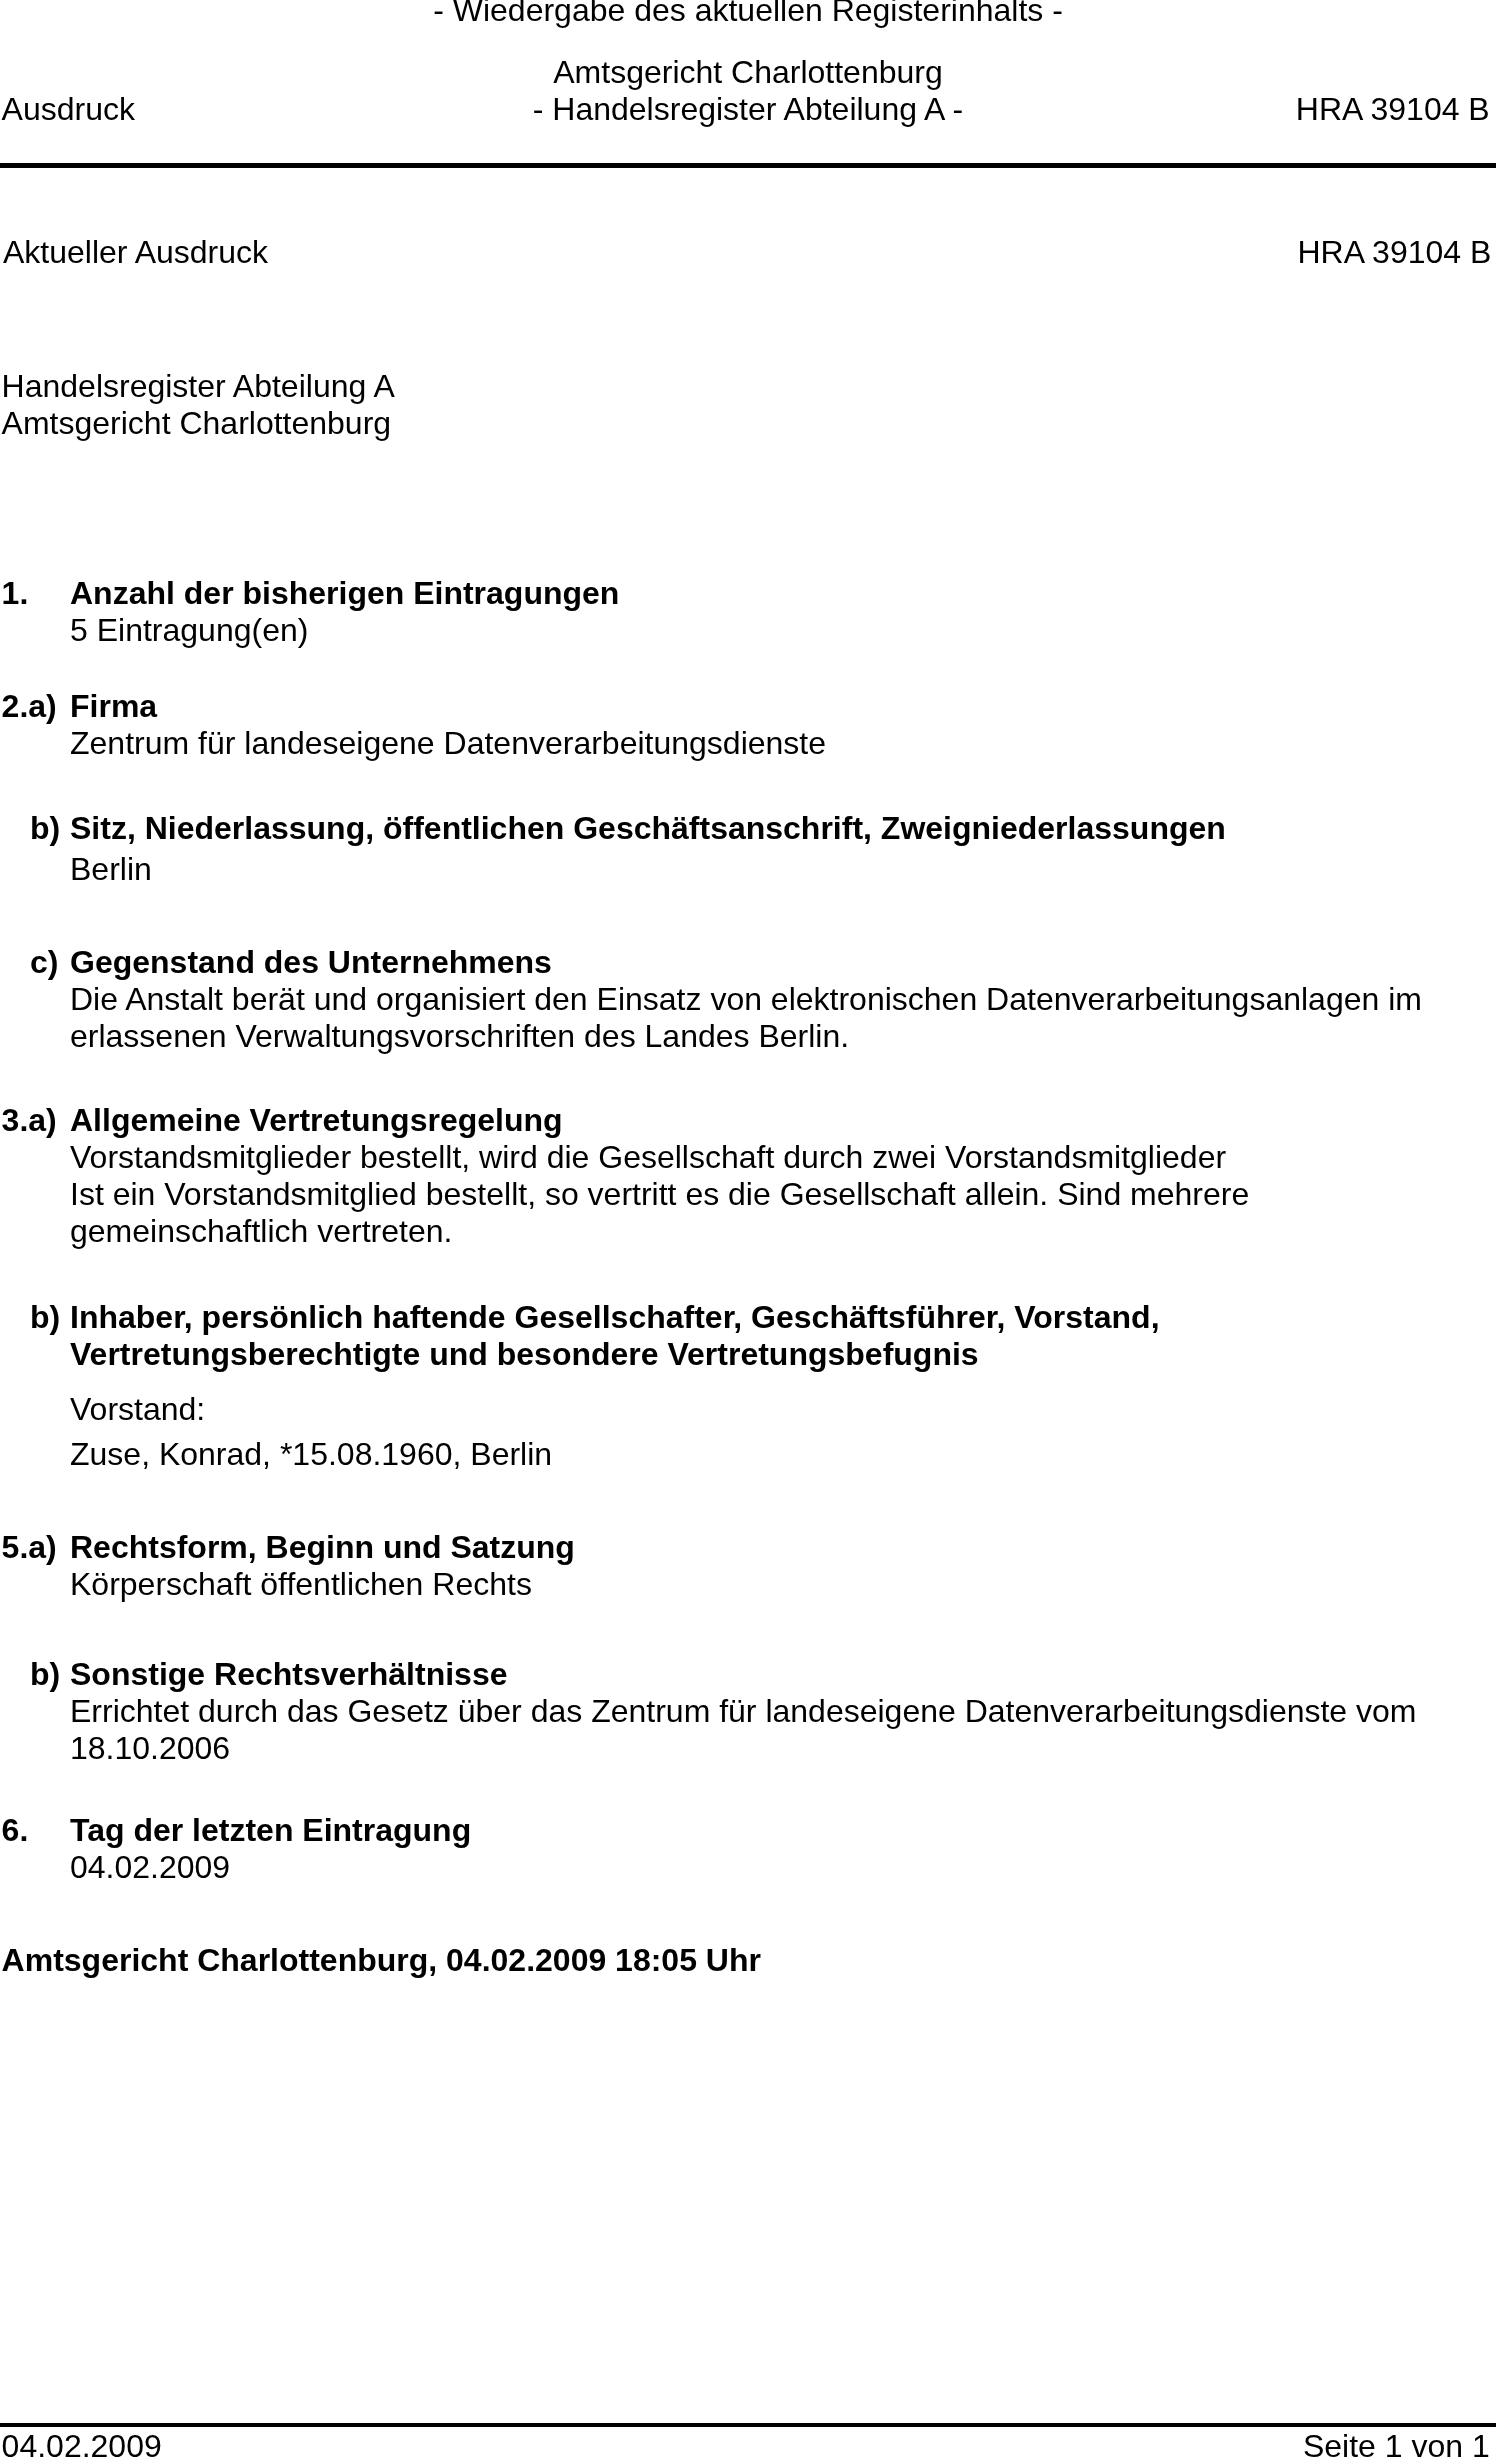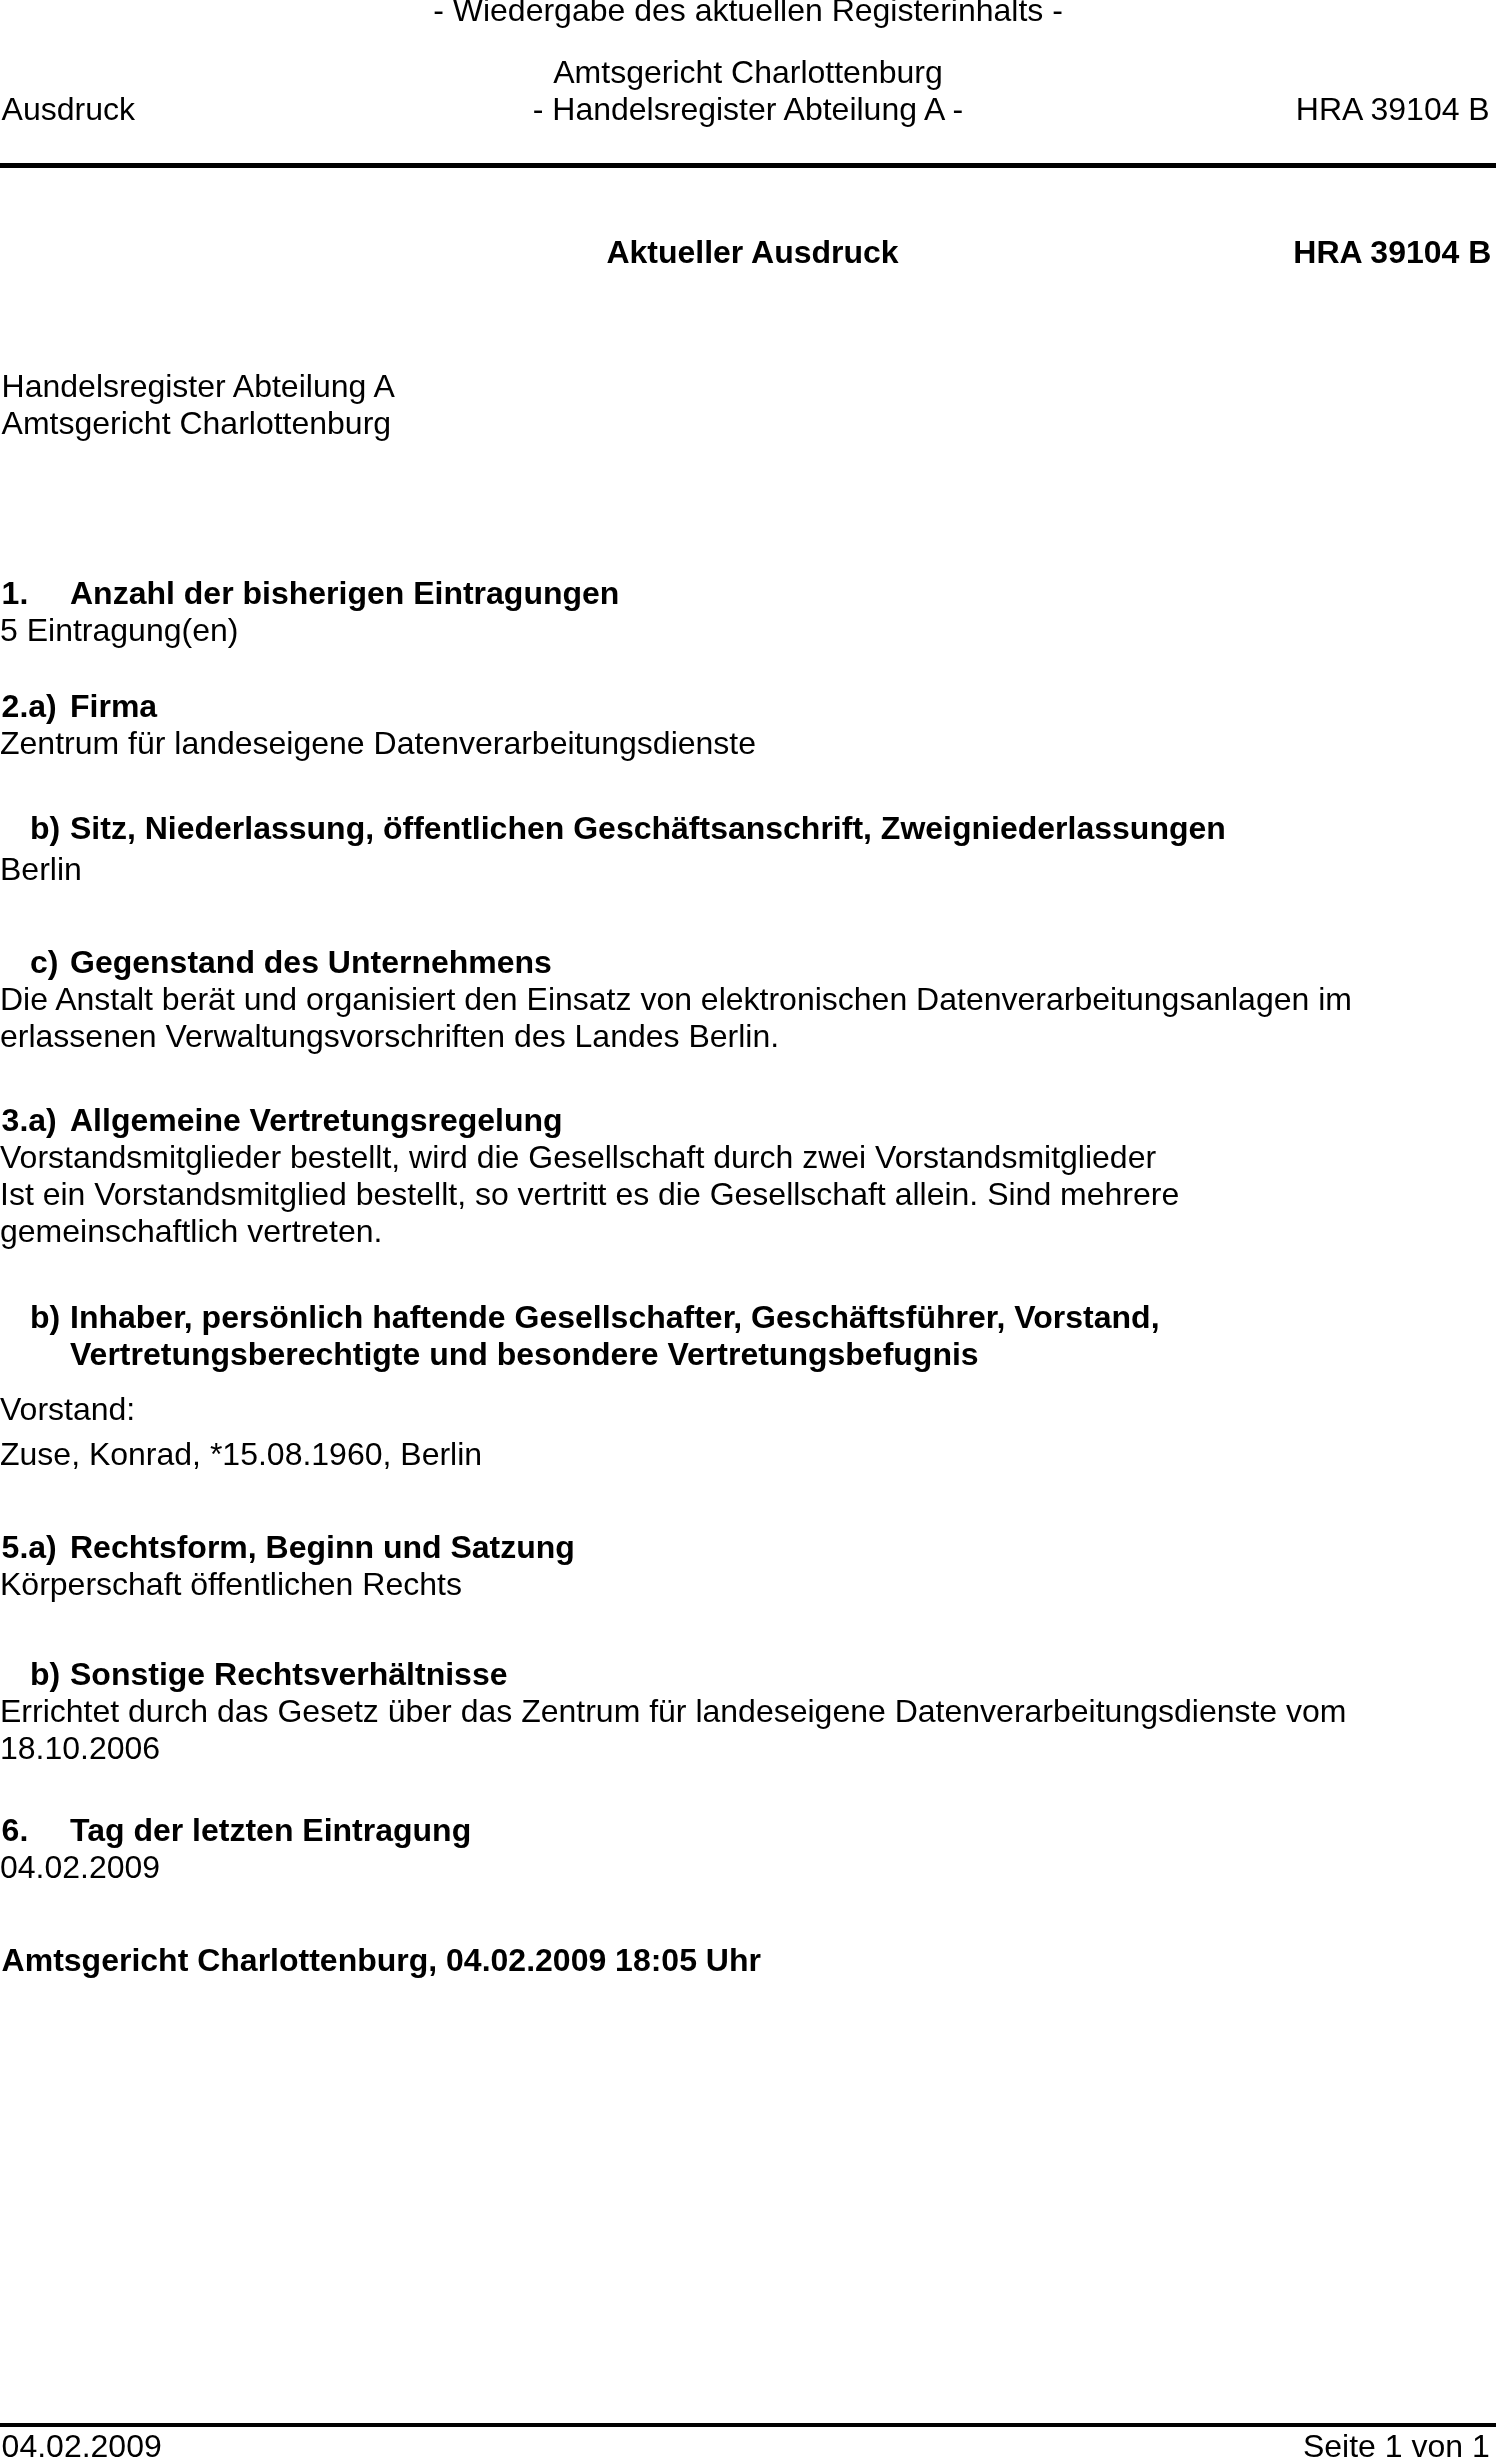--- a/index.html
+++ b/index.html
@@ -16,28 +16,28 @@
   }
   .txt{white-space:nowrap;}
   .center{text-align:center;}
   .hdr1{margin-top:-8px;}
   .hdr2{margin-top:25px;}
   .hdr-row{position:relative;height:37px;}
   .hdr-left{position:absolute;left:1.6px;top:0;}
   .hdr-right{position:absolute;right:6.3px;top:0;}
   .rule{height:4.7px;background:#000000;}
   .rule-top{margin-top:35px;}
-  .title-row{position:relative;margin-top:66px;font-weight:bold;margin-left:9px;height:37px;text-align:center;}
+  .title-row{position:relative;margin-top:66px;font-weight:normal;margin-left:3px;height:37px;}
   .title-number{position:absolute;right:4.7px;top:0;}
   .sub{margin-left:1.6px;}
   .sub1{margin-top:97px;}
   .heading{position:relative;padding-left:70px;font-weight:bold;}
   .label{position:absolute;left:1.6px;top:0;}
   .lvl2 .label{left:30px;}
-  .body{}
+  .body{padding-left:70px;}
   .sec-1{margin-top:133px;}
   .sec-2{margin-top:39px;}
   .sec-3{margin-top:48px;}
   .sec-4{margin-top:56px;}
   .sec-5{margin-top:47px;}
   .sec-6{margin-top:49px;}
   .sec-7{margin-top:56px;}
   .sec-8{margin-top:53px;}
   .sec-9{margin-top:45px;}
   .gap5{margin-top:4px;}

